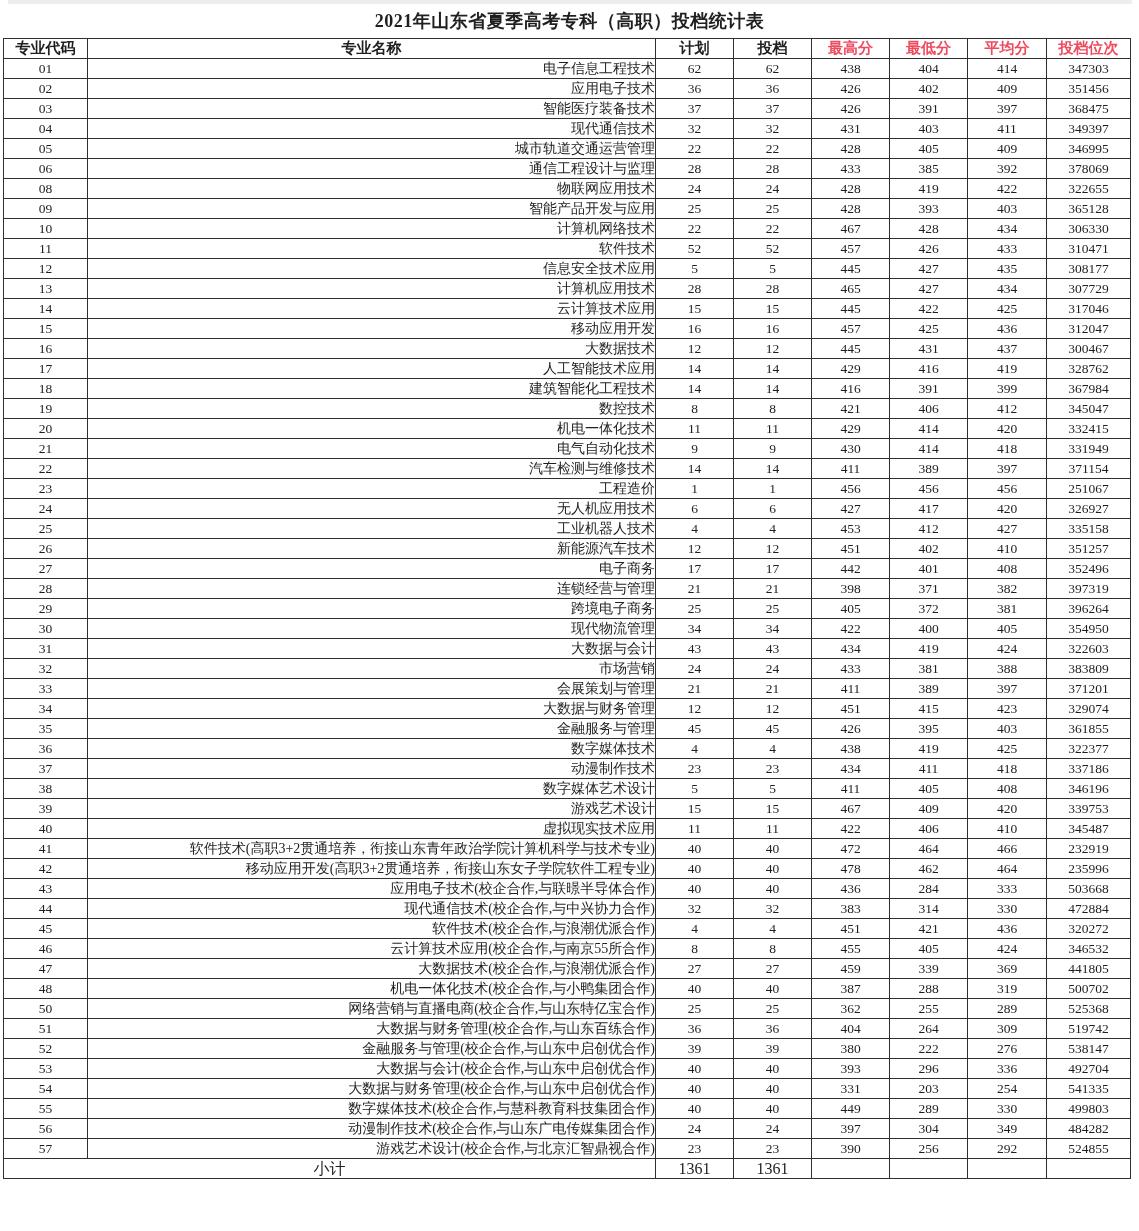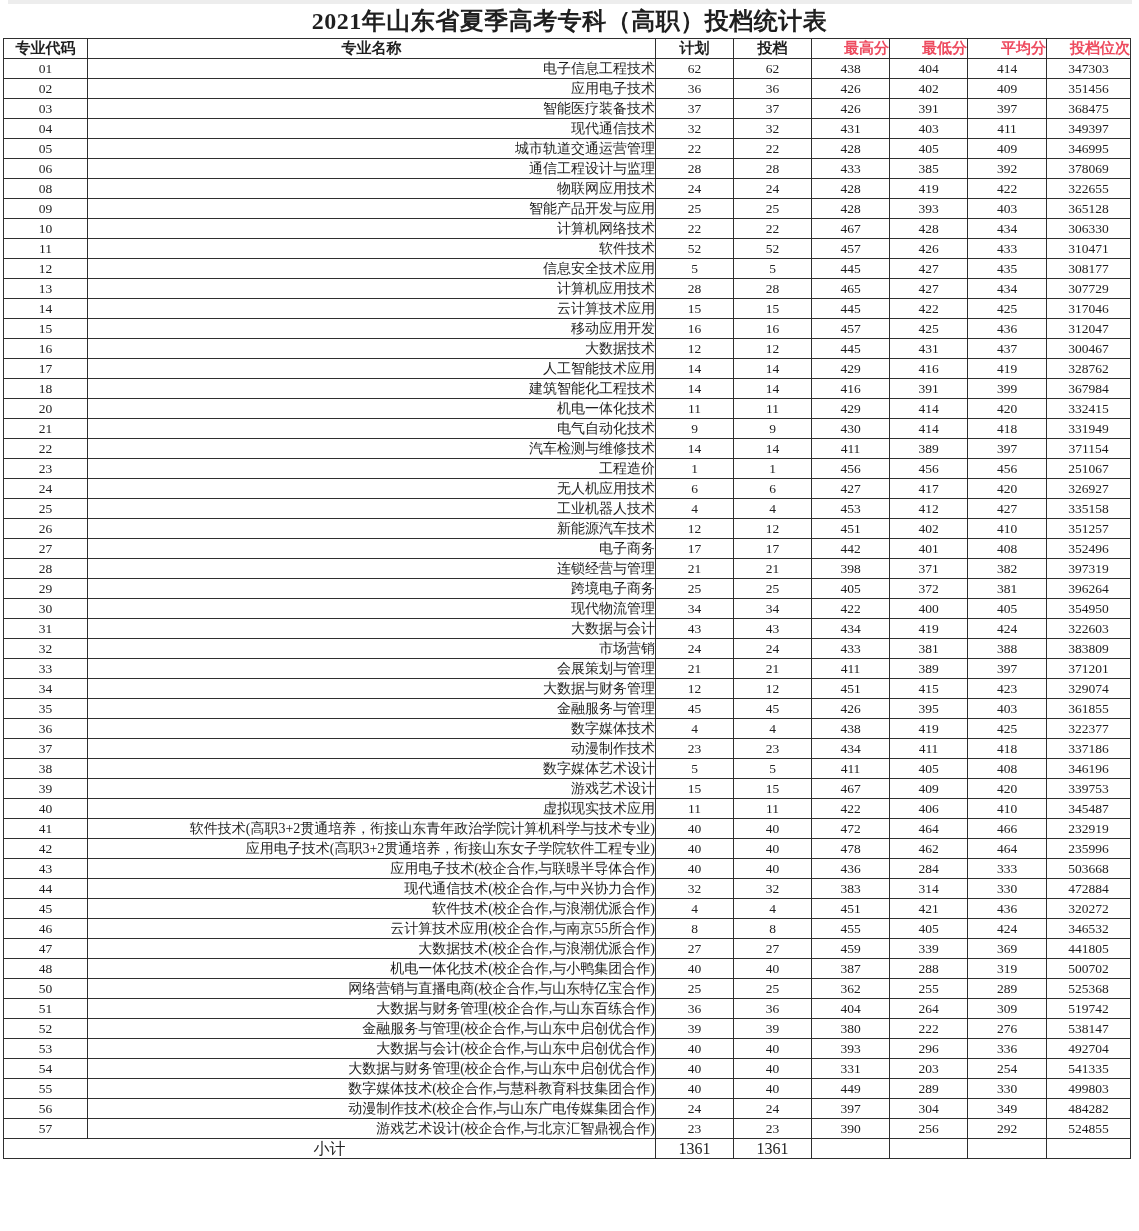--- a/index.html
+++ b/index.html
@@ -11,21 +11,21 @@
     position:relative;
     -webkit-font-smoothing:antialiased;
   }
   .top-strip{
     position:absolute;top:0;left:8px;right:7px;height:4px;
     background:#ededed;
   }
   .title-wrap{
     position:absolute;top:4px;left:0;width:1139px;height:34px;
     line-height:34px;text-align:center;
-    font-size:24px;font-weight:bold;
+    font-size:18px;font-weight:bold;
     letter-spacing:0.5px;
   }
   table.score-table{
     position:absolute;top:38px;left:3px;
     width:1127px;
     border-collapse:collapse;
     table-layout:fixed;
   }
   .score-table th,.score-table td{
     border:1px solid #2f2f2f;
@@ -34,21 +34,20 @@
     overflow:hidden;white-space:nowrap;
     text-align:center;
     font-size:14px;
   }
   .score-table thead th{
     font-weight:bold;
     font-size:15px;
   }
   .score-table thead th.red{
     color:#ee4b5f; 
-    text-align:right;
   }
   .score-table td.name{
     text-align:right;
     padding-left:4px;
   }
   .score-table td.num{
     font-size:13.5px;
   }
   .score-table tr.subtotal td{
     font-size:16px;
@@ -249,20 +248,30 @@
         <td class="num">18</td>
         <td class="name">建筑智能化工程技术</td>
         <td class="num">14</td>
         <td class="num">14</td>
         <td class="num">416</td>
         <td class="num">391</td>
         <td class="num">399</td>
         <td class="num">367984</td>
       </tr>
       <tr>
+        <td class="num">19</td>
+        <td class="name">数控技术</td>
+        <td class="num">8</td>
+        <td class="num">8</td>
+        <td class="num">421</td>
+        <td class="num">406</td>
+        <td class="num">412</td>
+        <td class="num">345047</td>
+      </tr>
+      <tr>
         <td class="num">20</td>
         <td class="name">机电一体化技术</td>
         <td class="num">11</td>
         <td class="num">11</td>
         <td class="num">429</td>
         <td class="num">414</td>
         <td class="num">420</td>
         <td class="num">332415</td>
       </tr>
       <tr>
@@ -470,21 +479,21 @@
         <td class="name">软件技术(高职3+2贯通培养，衔接山东青年政治学院计算机科学与技术专业)</td>
         <td class="num">40</td>
         <td class="num">40</td>
         <td class="num">472</td>
         <td class="num">464</td>
         <td class="num">466</td>
         <td class="num">232919</td>
       </tr>
       <tr>
         <td class="num">42</td>
-        <td class="name">应用电子技术(高职3+2贯通培养，衔接山东女子学院软件工程专业)</td>
+        <td class="name">移动应用开发(高职3+2贯通培养，衔接山东女子学院软件工程专业)</td>
         <td class="num">40</td>
         <td class="num">40</td>
         <td class="num">478</td>
         <td class="num">462</td>
         <td class="num">464</td>
         <td class="num">235996</td>
       </tr>
       <tr>
         <td class="num">43</td>
         <td class="name">应用电子技术(校企合作,与联暻半导体合作)</td>

